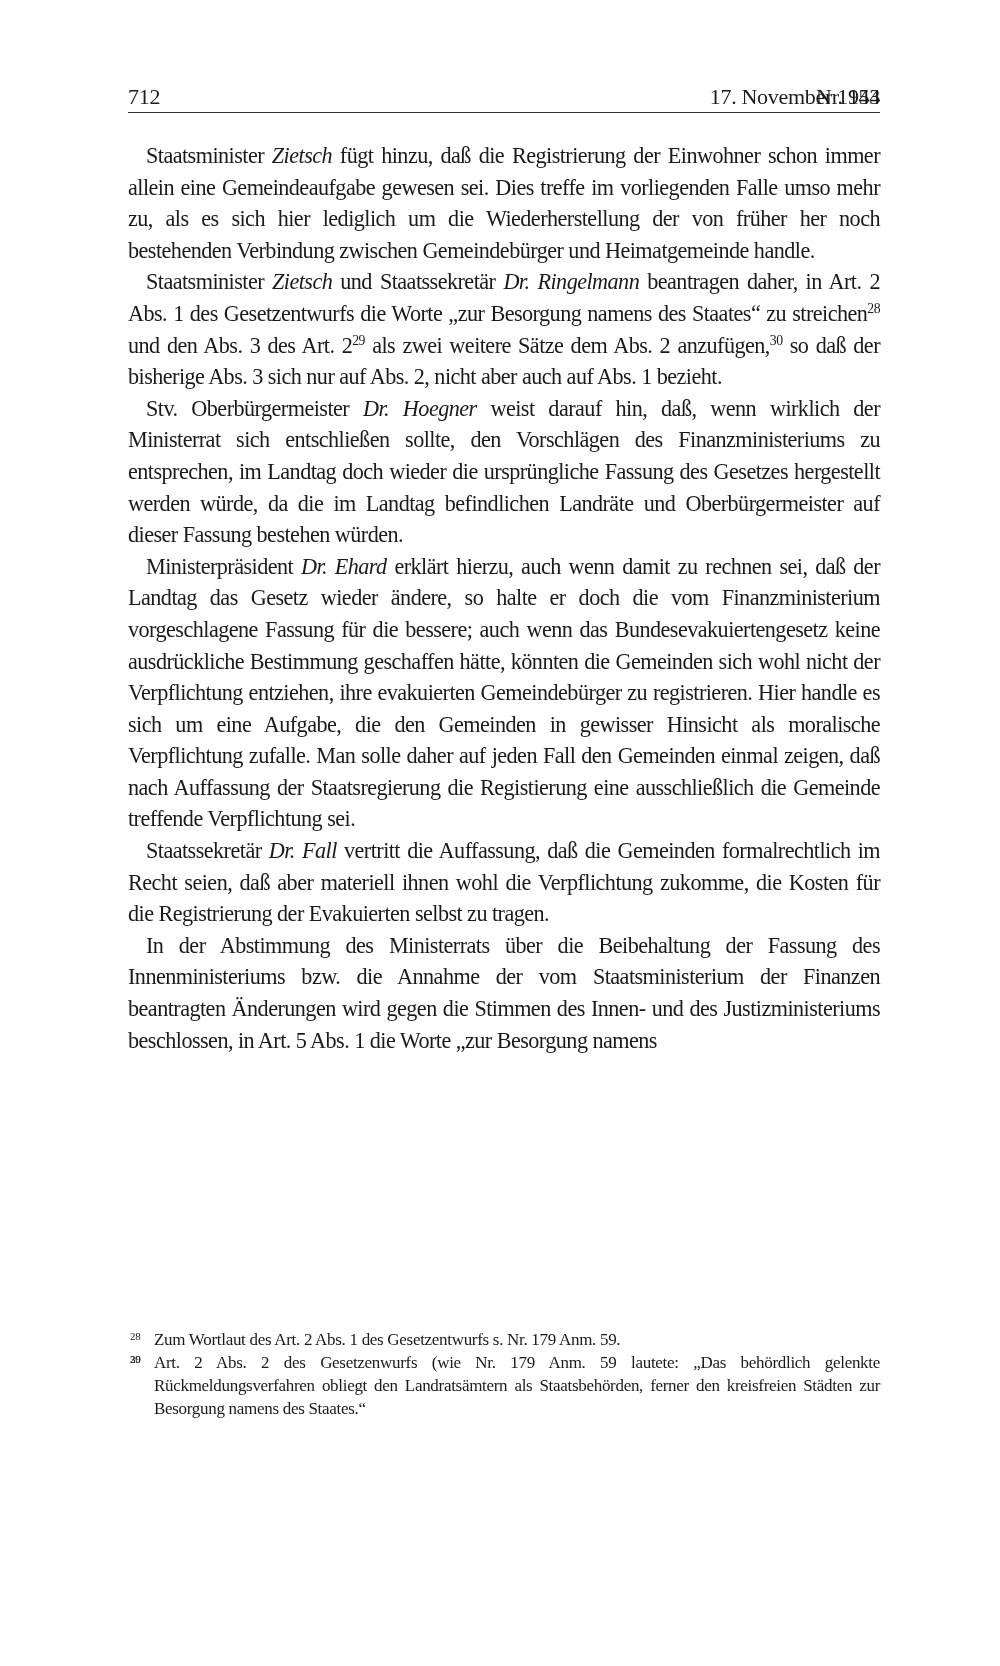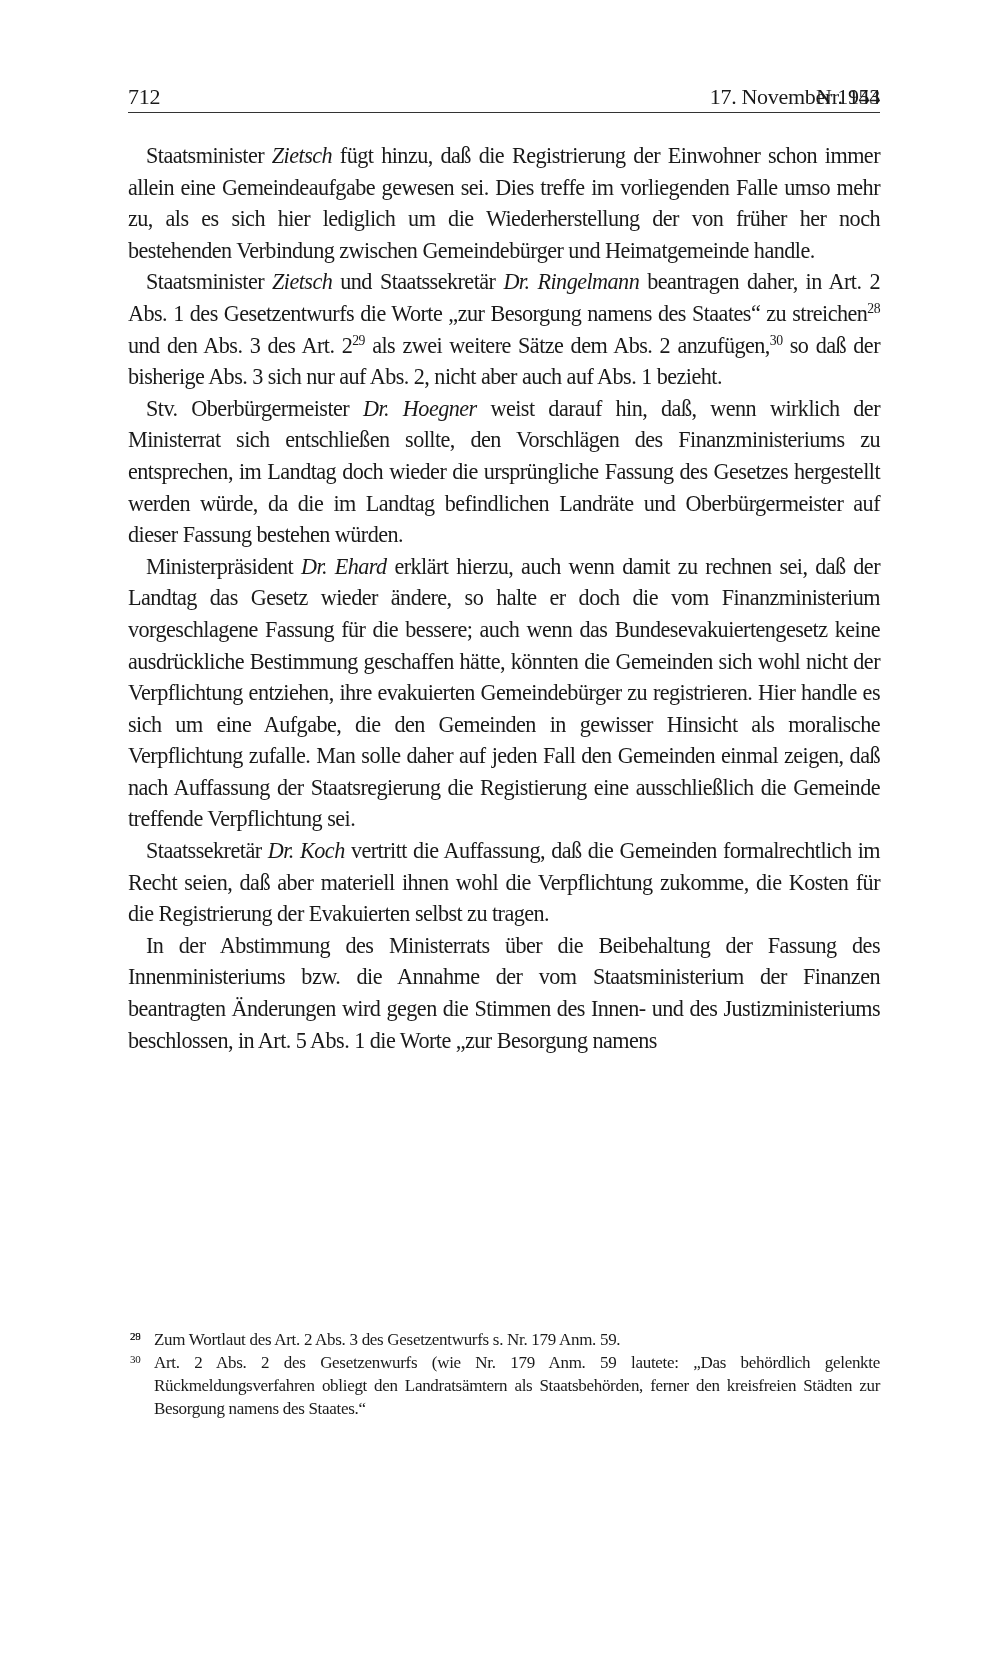--- a/index.html
+++ b/index.html
@@ -37,21 +37,21 @@
   <span class="hdr-left">712</span>
   <span class="hdr-center">17. November 1953</span>
   <span class="hdr-right">Nr. 144</span>
 </div>
 
 <div class="body-text" id="body-text">
     <p><span>Staatsminister </span><em>Zietsch</em><span> fügt hinzu, daß die Registrierung der Einwohner schon immer allein eine Gemeindeaufgabe gewesen sei. Dies treffe im vorliegenden Falle umso mehr zu, als es sich hier lediglich um die Wiederherstellung der von früher her noch bestehenden Verbindung zwischen Gemeindebürger und Heimatgemeinde handle.</span></p>
     <p><span>Staatsminister </span><em>Zietsch</em><span> und Staatssekretär </span><em>Dr. Ringelmann</em><span> beantragen daher, in Art. 2 Abs. 1 des Gesetzentwurfs die Worte „zur Besorgung namens des Staates“ zu streichen</span><sup>28</sup><span> und den Abs. 3 des Art. 2</span><sup>29</sup><span> als zwei weitere Sätze dem Abs. 2 anzufügen,</span><sup>30</sup><span> so daß der bisherige Abs. 3 sich nur auf Abs. 2, nicht aber auch auf Abs. 1 bezieht.</span></p>
     <p><span>Stv. Oberbürgermeister </span><em>Dr. Hoegner</em><span> weist darauf hin, daß, wenn wirklich der Ministerrat sich entschließen sollte, den Vorschlägen des Finanzministeriums zu entsprechen, im Landtag doch wieder die ursprüngliche Fassung des Gesetzes hergestellt werden würde, da die im Landtag befindlichen Landräte und Oberbürgermeister auf dieser Fassung bestehen würden.</span></p>
     <p><span>Ministerpräsident </span><em>Dr. Ehard</em><span> erklärt hierzu, auch wenn damit zu rechnen sei, daß der Landtag das Gesetz wieder ändere, so halte er doch die vom Finanzministerium vorgeschlagene Fassung für die bessere; auch wenn das Bundesevakuiertengesetz keine ausdrückliche Bestimmung geschaffen hätte, könnten die Gemeinden sich wohl nicht der Verpflichtung entziehen, ihre evakuierten Gemeindebürger zu registrieren. Hier handle es sich um eine Aufgabe, die den Gemeinden in gewisser Hinsicht als moralische Verpflichtung zufalle. Man solle daher auf jeden Fall den Gemeinden einmal zeigen, daß nach Auffassung der Staatsregierung die Registierung eine ausschließlich die Gemeinde treffende Verpflichtung sei.</span></p>
-    <p><span>Staatssekretär </span><em>Dr. Koch</em><span> vertritt die Auffassung, daß die Gemeinden formalrechtlich im Recht seien, daß aber materiell ihnen wohl die Verpflichtung zukomme, die Kosten für die Registrierung der Evakuierten selbst zu tragen.</span></p>
+    <p><span>Staatssekretär </span><em>Dr. Fall</em><span> vertritt die Auffassung, daß die Gemeinden formalrechtlich im Recht seien, daß aber materiell ihnen wohl die Verpflichtung zukomme, die Kosten für die Registrierung der Evakuierten selbst zu tragen.</span></p>
     <p><span>In der Abstimmung des Ministerrats über die Beibehaltung der Fassung des Innenministeriums bzw. die Annahme der vom Staatsministerium der Finanzen beantragten Änderungen wird gegen die Stimmen des Innen- und des Justizministeriums beschlossen, in Art. 5 Abs. 1 die Worte „zur Besorgung namens</span></p>
   </div>
 
 <div class="footnotes" id="footnotes">
-    <div class="fn"><span class="fn-num">28</span></div>
-    <div class="fn"><span class="fn-num">29</span><span>Zum Wortlaut des Art. 2 Abs. 3 des Gesetzentwurfs s. Nr. 179 Anm. 59.</span></div>
+    <div class="fn"><span class="fn-num">28</span><span>Zum Wortlaut des Art. 2 Abs. 1 des Gesetzentwurfs s. Nr. 179 Anm. 59.</span></div>
+    <div class="fn"><span class="fn-num">29</span></div>
     <div class="fn"><span class="fn-num">30</span><span>Art. 2 Abs. 2 des Gesetzenwurfs (wie Nr. 179 Anm. 59 lautete: „Das behördlich gelenkte Rückmeldungsverfahren obliegt den Landratsämtern als Staatsbehörden, ferner den kreisfreien Städten zur Besorgung namens des Staates.“</span></div>
   </div>
 
 </body></html>

